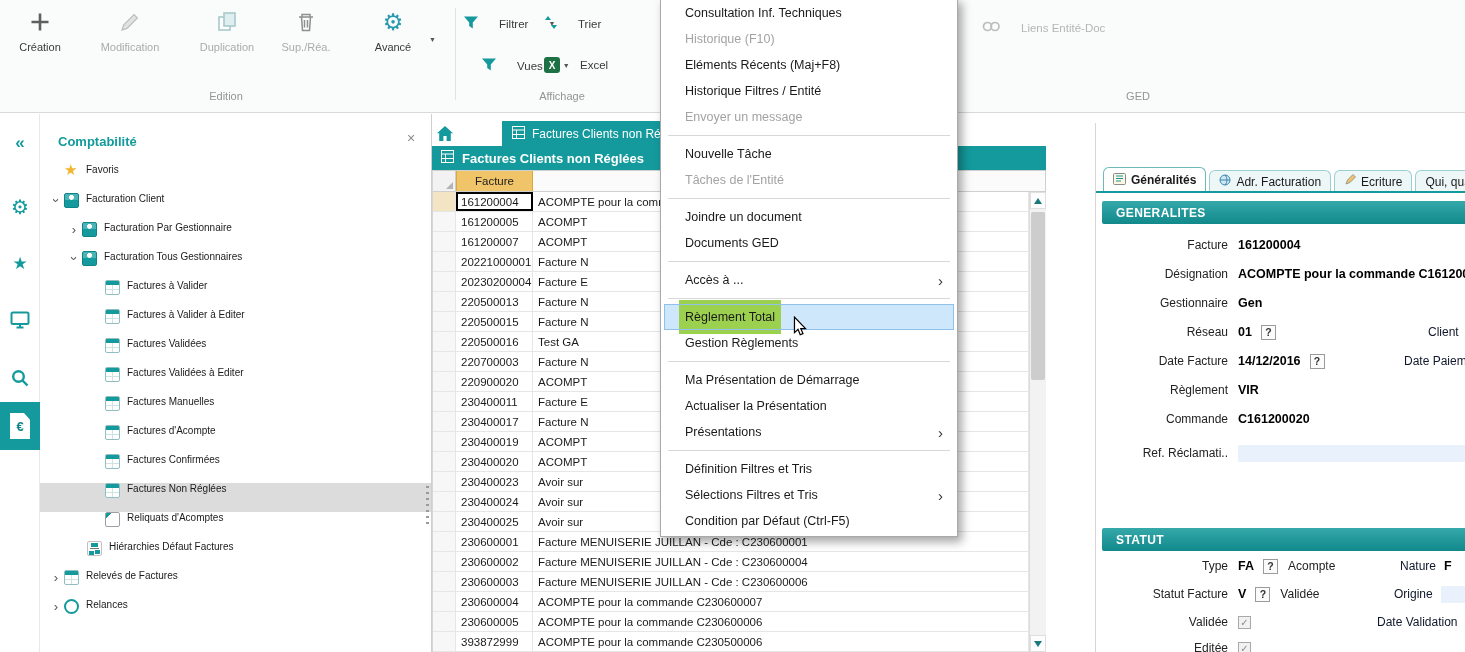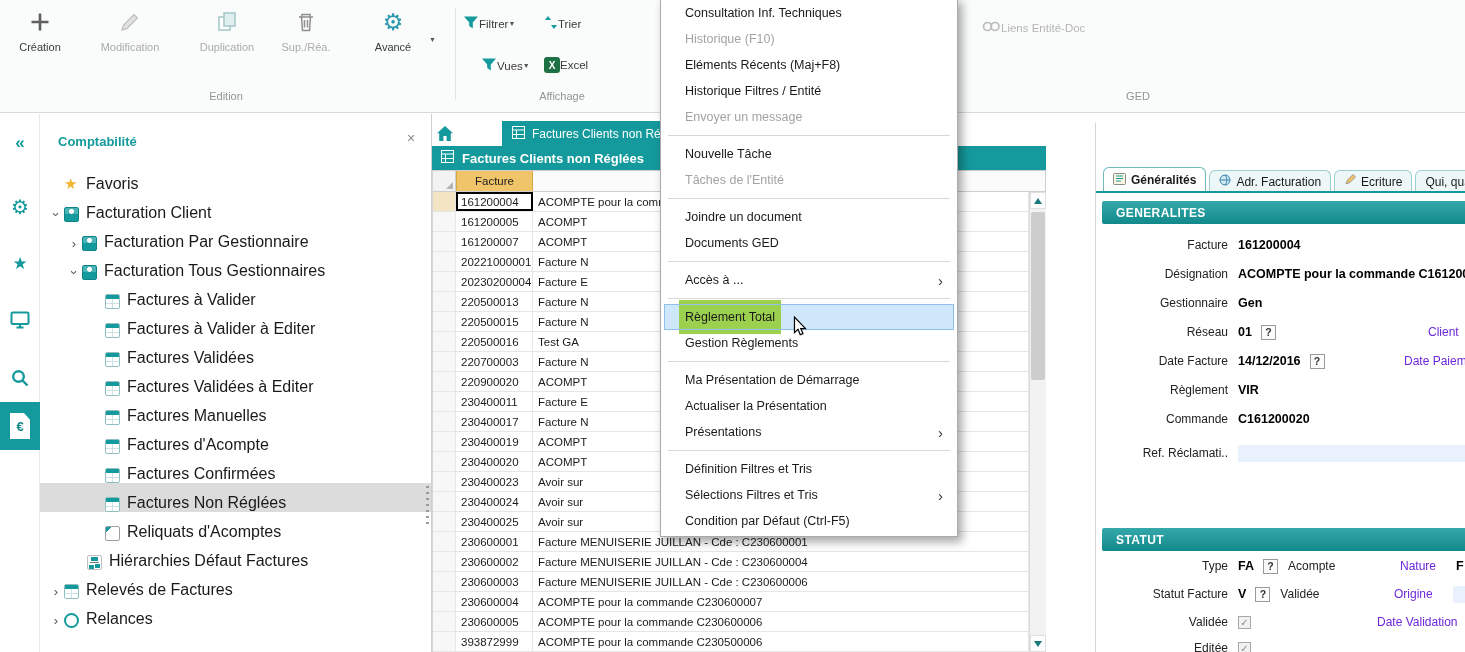--- a/index.html
+++ b/index.html
@@ -7,21 +7,21 @@
   .app{position:relative;width:1465px;height:652px;background:#fff;overflow:hidden;
        font-family:"Liberation Sans",sans-serif;font-size:12px;color:#1a1a1a;cursor:default}
 
   
   .ribbon{position:absolute;left:0;top:0;width:100%;height:113px;background:#fafbfb;border-bottom:1px solid #d9d9d9}
   .rbtn{position:absolute;top:8px;display:flex;flex-direction:column;align-items:center;gap:5px;font-size:11px;color:#3a3a3a}
   .rbtn .ric{height:28px;display:flex;align-items:center;justify-content:center}
   .rbtn.disabled{color:#ababab}
   .rgroup-label{position:absolute;top:90px;font-size:11px;color:#949494;transform:translateX(-50%)}
   .rsep{position:absolute;top:8px;bottom:12px;width:1px;background:#e2e2e2}
-  .hbtn{position:absolute;display:flex;align-items:center;gap:0;font-size:11.5px;color:#3a3a3a}
+  .hbtn{position:absolute;display:flex;align-items:center;gap:20px;font-size:11.5px;color:#3a3a3a}
   .hbtn.disabled{color:#b5b5b5}
   .caret{font-size:7px;color:#555;line-height:1}
   .gearglyph{font-size:23px;color:#2a98ad;line-height:1}
   .xlic{width:16px;height:16px;background:#1e7145;color:#fff;font-weight:bold;font-size:10px;
         display:inline-flex;align-items:center;justify-content:center;border-radius:3px}
 
   
   .rail{position:absolute;left:0;top:114px;bottom:0;width:40px;background:#fff;border-right:1px solid #e8e8e8}
   .rail-ic{position:absolute;left:0;width:40px;height:34px;display:flex;align-items:center;justify-content:center;color:#149a9c}
   .railtile{position:absolute;left:0;top:288px;width:40px;height:48px;background:#149a9c;display:flex;align-items:center;justify-content:center}
@@ -30,21 +30,21 @@
   .docpage span{color:#0f8486;font-weight:bold;font-size:13px}
   .collapse-glyph{font-size:17px;font-weight:bold;color:#149a9c}
   .railstar{font-size:17px}
   .railgear{font-size:20px;color:#149a9c}
 
   
   .sidebar{position:absolute;left:40px;top:114px;bottom:0;width:392px;background:#fff;border-right:1px solid #cfcfcf}
   .sb-title{position:absolute;left:18px;top:20px;color:#149a9c;font-weight:bold;font-size:13px}
   .sb-close{position:absolute;right:12px;top:16px;color:#8a8a8a;font-size:14px;width:16px;text-align:center}
   .tree{position:absolute;left:0;top:50px;right:0}
-  .tree-item{display:flex;align-items:flex-end;height:29px;font-size:16px;white-space:nowrap}
+  .tree-item{display:flex;align-items:flex-start;height:29px;font-size:10px;white-space:nowrap}
   .tree-item.selected{background:#dcdcdc}
   .tw{width:16px;flex:none;color:#555;font-size:13px;display:flex;justify-content:center}
   .tw::before{display:inline-block}
   .tree-item.collapsed .tw::before{content:"›"}
   .tree-item.expanded .tw::before{content:"›";transform:rotate(90deg)}
   .ti{width:15px;height:15px;margin-right:7px;flex:none;border-radius:2px}
   .tree-item.lvl0{padding-left:8px}
   .tree-item.lvl1{padding-left:26px}
   .tree-item.lvl2{padding-left:49px}
   .tree-item.lvl2b{padding-left:31px}
@@ -121,21 +121,21 @@
   .ptabline{position:absolute;left:0;top:68px;right:0;height:2px;background:#149a9c}
   .shead{position:absolute;left:6px;right:0;height:23px;background:linear-gradient(180deg,#35a8aa,#11898b);
          color:#fff;font-weight:bold;display:flex;align-items:center;padding-left:14px;letter-spacing:.4px;border-radius:2px}
   .shead.gen{top:78px}
   .shead.statut{top:405px}
   .frow{position:absolute;left:0;right:-10px;height:20px;display:flex;align-items:center}
   .flabel{width:142px;text-align:right;color:#222;flex:none;padding-right:10px;white-space:nowrap;overflow:hidden}
   .fval{font-weight:bold;color:#000;font-size:12.5px;white-space:nowrap}
   .fdesc{margin-left:10px;color:#222;white-space:nowrap}
   .fsub{position:absolute;display:flex;align-items:center;white-space:nowrap}
-  .fsub .slabel{color:#6d28d9;margin-right:20px}
+  .fsub .slabel{color:#0f172a;margin-right:8px}
   .qbtn{width:15px;height:15px;border:1px solid #9b9b9b;background:#fbfbfb;display:inline-flex;align-items:center;
         justify-content:center;font-size:10.5px;font-weight:bold;color:#333;margin-left:9px;flex:none}
   .cb{width:13px;height:13px;border:1px solid #a8a8a8;background:#f1f1f1;display:inline-flex;align-items:center;
       justify-content:center;font-size:10px;color:#8b8b8b;flex:none}
   .ro{background:#e9f2fc;height:17px;border-radius:1px}
   .r-facture{top:112px}.r-designation{top:141px}.r-gestionnaire{top:170px}.r-reseau{top:199px}
   .r-datefacture{top:228px}.r-reglement{top:257px}.r-commande{top:286px}.r-ref{top:320px}
   .r-type{top:433px}.r-statutfact{top:461px}.r-validee{top:489px}.r-editee{top:515px}
 </style>
 </head>

